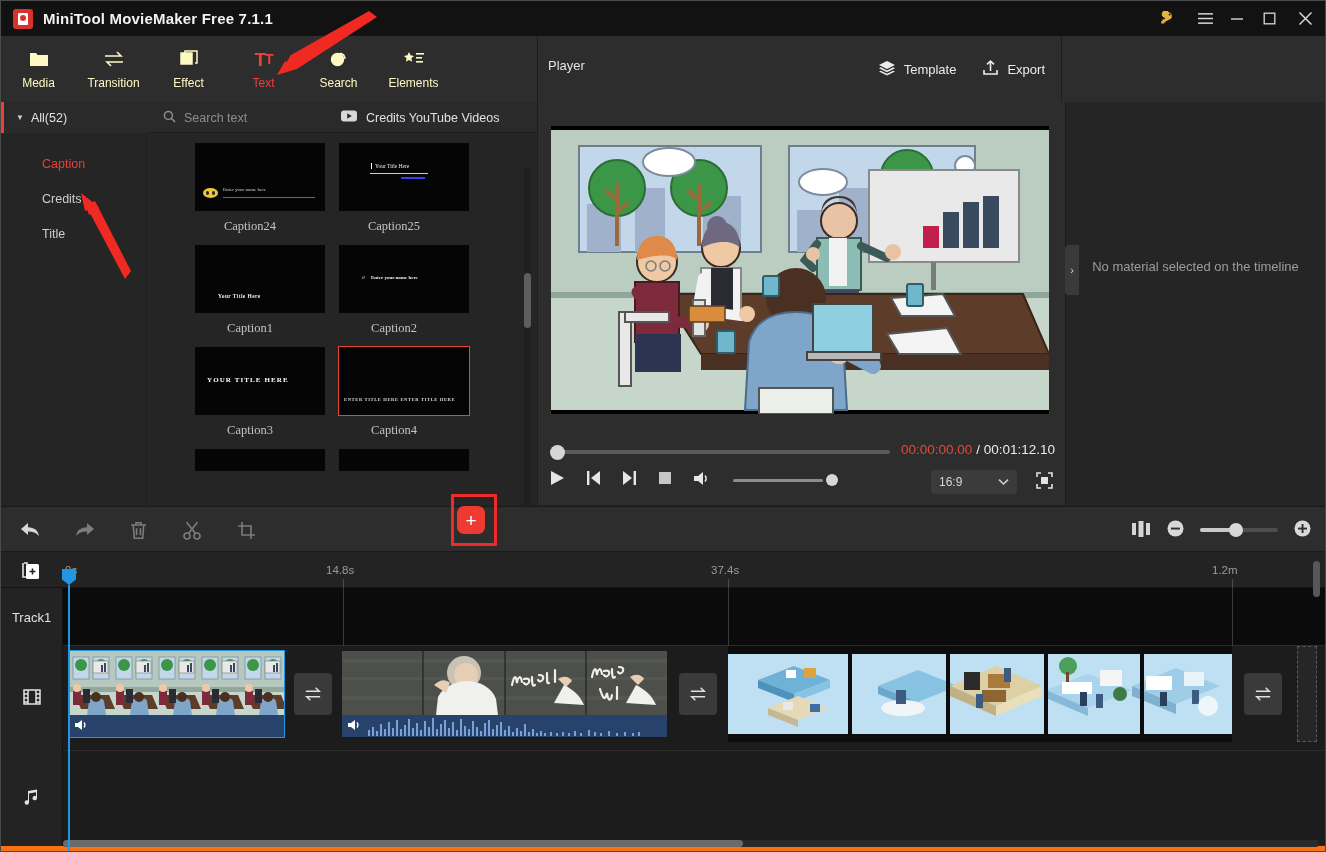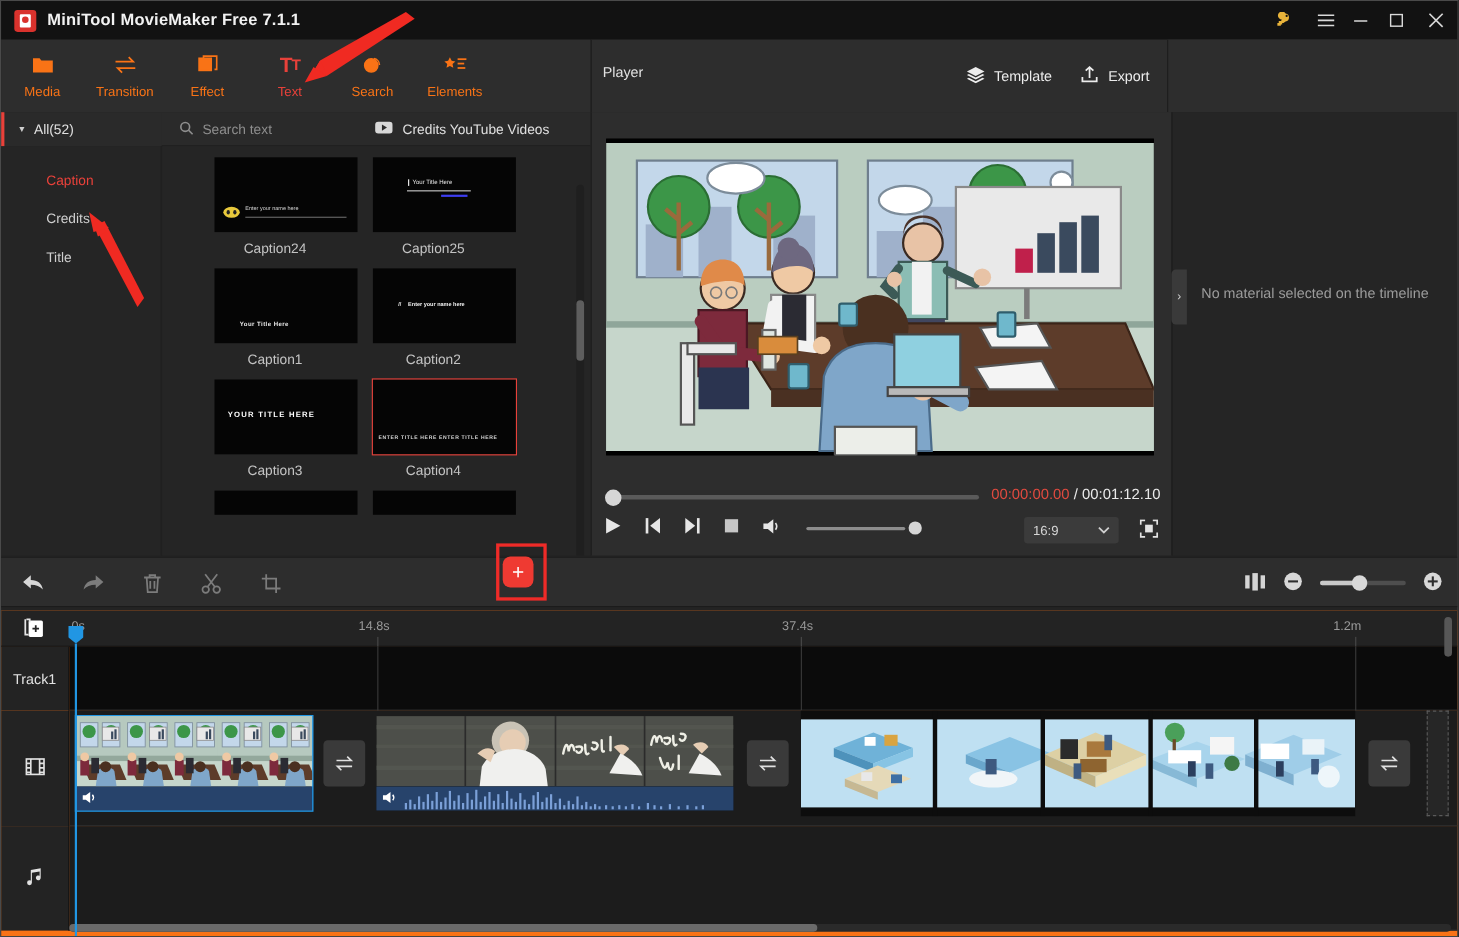--- a/index.html
+++ b/index.html
@@ -27,21 +27,21 @@
   .tb-btn{ width:32px; height:35px; display:flex; align-items:center; justify-content:center;
            color:#d9d9d9;}
   .tb-btn svg{ display:block; }
   .tb-btn.key{ color:#e8b33a; margin-right:6px;}
   .tb-btn.close{ width:40px;}
 
   
   .topnav{ position:absolute; left:0; top:35px; width:536px; height:66px; background:#2d2d2d;
            display:flex; align-items:center; }
   .navitem{ width:75px; height:66px; display:flex; flex-direction:column; align-items:center;
-            justify-content:center; gap:6px; color:#f97316; font-size:12px;}
+            justify-content:center; gap:6px; color:#fef9c3; font-size:12px;}
   .navitem .nvi{ height:22px; display:flex; align-items:center; justify-content:center;}
   .navitem.active{ color:#e8413a; }
   .navitem.active .nvi{ color:#e8413a;}
   .tt-glyph{ font-size:19px; font-weight:bold; line-height:19px; letter-spacing:-1px;}
 
   .topbar-rest{ position:absolute; left:536px; top:35px; width:788px; height:66px; background:#2d2d2d;
                 border-left:1px solid #1d1d1d;}
   .player-label{ position:absolute; left:10px; top:22px; font-size:13px; color:#e2e2e2;}
   .tpl-exp{ position:absolute; right:280px; top:0; height:66px; display:flex; align-items:center; gap:26px;}
   .tpl-exp .tbtn{ display:flex; align-items:center; gap:8px; color:#ececec; font-size:13px;}
@@ -64,21 +64,21 @@
   .lib-side{ position:absolute; left:0; top:31px; width:146px; height:372px; background:#252525;
              border-right:1px solid #1e1e1e; padding-top:13px;}
   .cat{ height:35px; display:flex; align-items:center; padding-left:41px; color:#cecece; font-size:12.5px; gap:8px;}
   .cat.sel{ color:#e8413a;}
   .hot{ background:#c9304f; color:#fff; font-size:8.5px; font-style:italic; font-weight:bold;
         padding:1px 4px; border-radius:3px; line-height:11px;}
 
   .grid{ position:absolute; left:147px; top:31px; width:389px; height:372px; overflow:hidden; background:#252525;}
   .gwrap{ position:absolute; left:0; top:0; width:372px; padding:10px 0 0 47px;
           display:flex; flex-wrap:wrap; gap:0 34px;}
-  .cell{ width:110px; margin-bottom:11px;}
+  .cell{ width:110px; margin-bottom:11px;font-family:Liberation Serif, serif;}
   .thumb{ width:130px; height:68px; background:#050505; position:relative; overflow:hidden;}
   .cell.selected .thumb{ outline:1px solid #e8413a; outline-offset:0;}
   .cname{ text-align:center; font-size:12.5px; color:#c3c3c3; margin-top:8px;}
   .tx{ position:absolute; color:#e6e6e6; white-space:nowrap; }
   .underline{ position:absolute; height:1px; background:#6a6a6a;}
   .smiley{ position:absolute; width:15px; height:10px; border-radius:50%; background:#e8c93c;}
   .smiley:before,.smiley:after{ content:""; position:absolute; top:3px; width:3px; height:4px;
        background:#222; border-radius:50%;}
   .smiley:before{ left:3px;} .smiley:after{ right:3px;}
 

